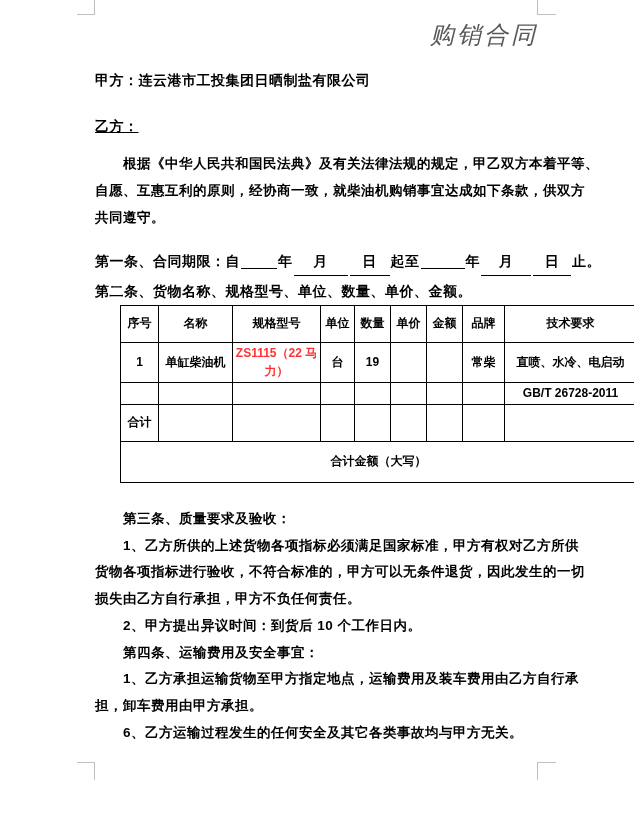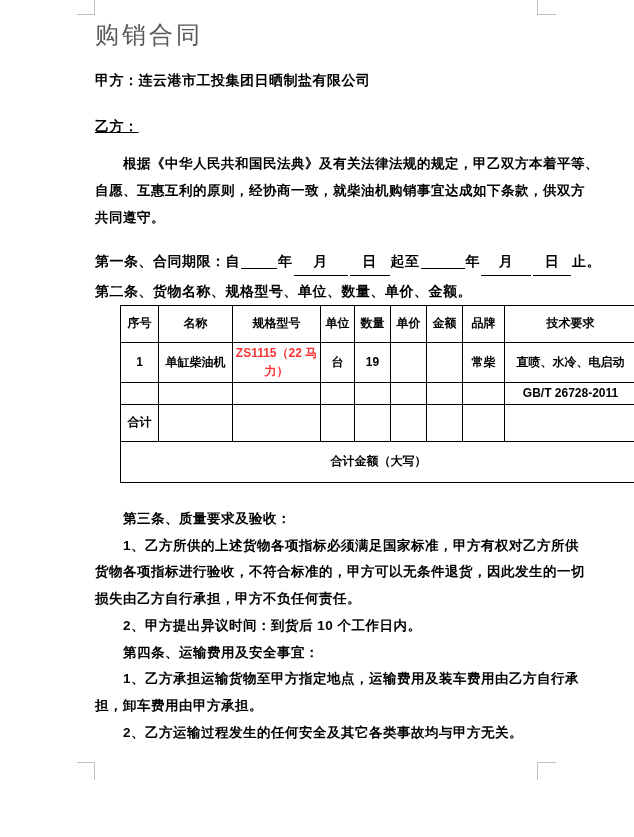--- a/index.html
+++ b/index.html
@@ -16,26 +16,27 @@
     position:relative;
     width:634px;height:837px;
     background:var(--bg);
     font-family:"Liberation Sans","DejaVu Sans",sans-serif;
     color:var(--text);
     overflow:hidden;
   }
   .mark{position:absolute;background:var(--crop);}
   .doc-title{
     position:absolute;top:20px;left:95px;width:443px;
-    text-align:left;
+    text-align:right;
     font-family:"Liberation Serif","DejaVu Serif",serif;
     font-size:24px;font-weight:400;
     color:var(--title-gray);
     letter-spacing:3px;
     line-height:30px;
+    font-style:italic;
   }
   .bline{
     position:absolute;left:95px;width:460px;
     font-size:14px;font-weight:700;
     line-height:27px;height:27px;
     white-space:nowrap;
     letter-spacing:0.5px;
   }
   .preamble{position:absolute;top:150px;left:95px;width:450px;
     font-size:13.5px;font-weight:700;line-height:27px;white-space:nowrap;letter-spacing:0.5px;}
@@ -183,16 +184,16 @@
 
   <div class="body-block">
     <div class="ln ind">第三条、质量要求及验收：</div>
     <div class="ln ind">1、乙方所供的上述货物各项指标必须满足国家标准，甲方有权对乙方所供</div>
     <div class="ln">货物各项指标进行验收，不符合标准的，甲方可以无条件退货，因此发生的一切</div>
     <div class="ln">损失由乙方自行承担，甲方不负任何责任。</div>
     <div class="ln ind">2、甲方提出异议时间：到货后 10 个工作日内。</div>
     <div class="ln ind">第四条、运输费用及安全事宜：</div>
     <div class="ln ind">1、乙方承担运输货物至甲方指定地点，运输费用及装车费用由乙方自行承</div>
     <div class="ln">担，卸车费用由甲方承担。</div>
-    <div class="ln ind">2、乙方运输过程发生的任何安全及其它各类事故均与甲方无关。</div>
+    <div class="ln ind">6、乙方运输过程发生的任何安全及其它各类事故均与甲方无关。</div>
   </div>
 
 </div>
 
 </body></html>

